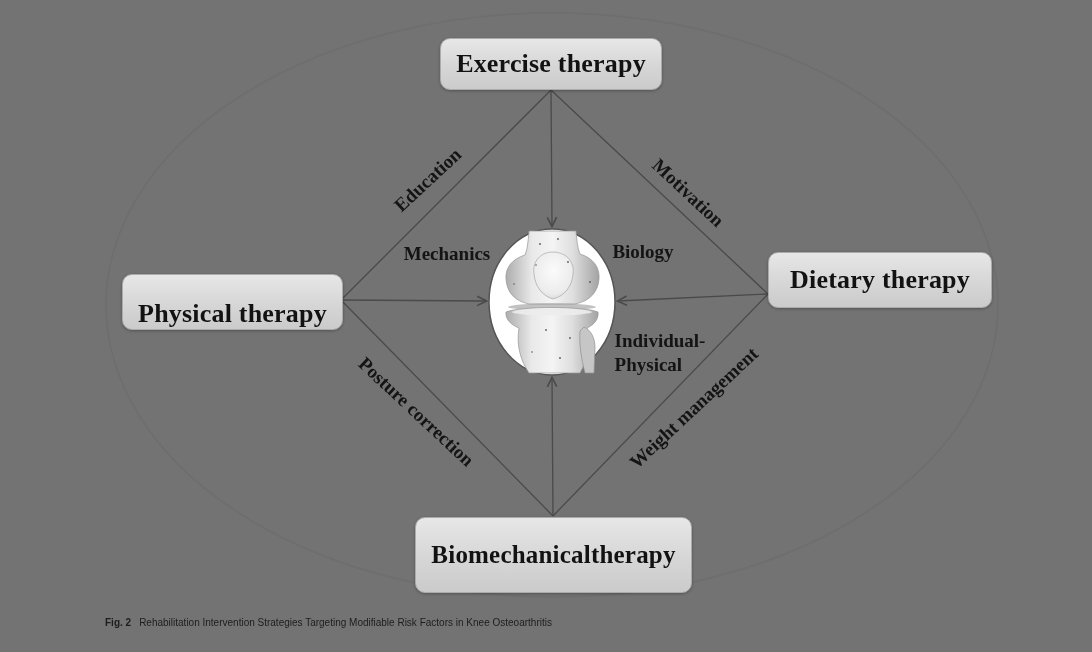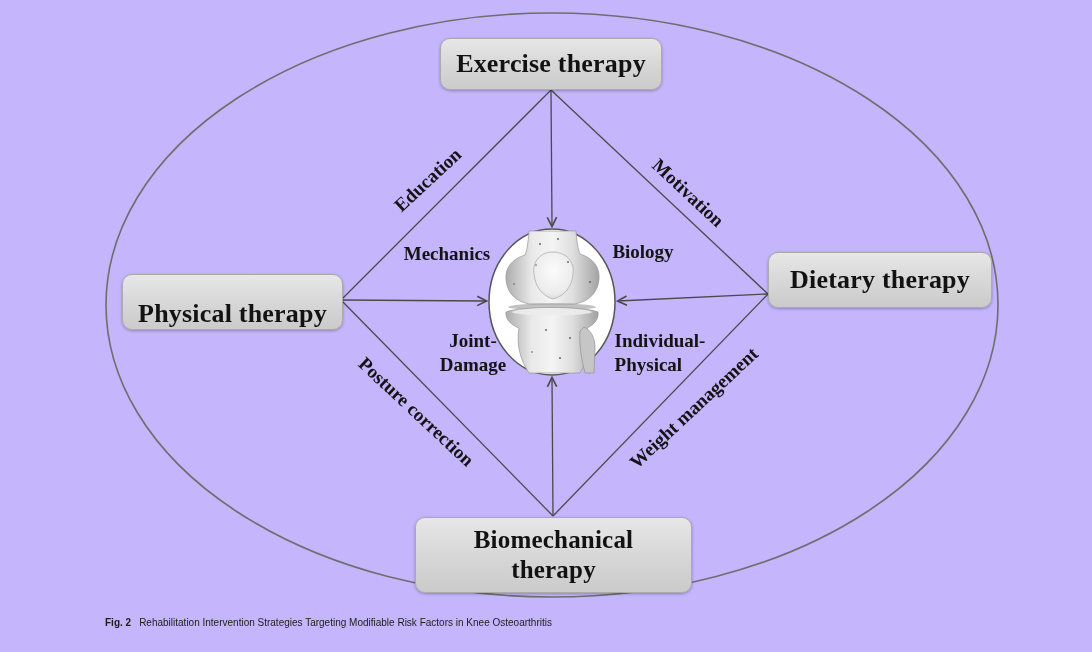--- a/index.html
+++ b/index.html
@@ -1,39 +1,39 @@
 <!DOCTYPE html>
 <html><head>
 <meta charset="utf-8">
 <style>
   html,body{margin:0;padding:0;background:#ffffff;}
   .stage{
     position:relative;
     width:1092px;height:652px;
-    background:#c4b5fd;
+    background:#737373;
     font-family:"Liberation Serif", serif;
     overflow:hidden;
   }
   .stage svg{position:absolute;left:0;top:0;}
   .node{
     position:absolute;
     display:flex;align-items:center;justify-content:center;
     background:linear-gradient(180deg,#e7e7e7 0%,#d6d6d6 55%,#cbcbcb 100%);
     border:1px solid #ababab;
     border-radius:10px;
     box-shadow:0 1px 3px rgba(0,0,0,.28);
     font-weight:bold;color:#121212;
     text-align:center;
     font-size:26px;
     letter-spacing:.2px;
   }
   .node-top{left:440px;top:38px;width:220px;height:50px;}
   .node-left{left:122px;top:274px;width:219px;height:54px;align-items:flex-end;}
   .node-right{left:768px;top:252px;width:222px;height:54px;}
-  .node-bottom{left:415px;top:517px;width:275px;height:74px;font-size:25px;line-height:1.2;flex-direction:column;}
+  .node-bottom{left:415px;top:517px;width:275px;height:74px;font-size:25px;line-height:1.2;flex-direction:row;}
   .node-bottom span{display:block;}
   .lbl{
     position:absolute;
     font-weight:bold;color:#141414;
     font-size:19px;white-space:nowrap;
     transform:translate(-50%,-50%);
   }
   .lbl-rot-neg{transform:translate(-50%,-50%) rotate(-43deg);}
   .lbl-rot-pos{transform:translate(-50%,-50%) rotate(43deg);}
   .lbl-mechanics{left:447px;top:254px;}
@@ -125,24 +125,20 @@
   <div class="node node-right">
     <span>Dietary therapy</span>
   </div>
   <div class="node node-bottom">
     <span>Biomechanical</span>
     <span>therapy</span>
   </div>
 
   <div class="lbl lbl-mechanics">Mechanics</div>
   <div class="lbl lbl-biology">Biology</div>
-  <div class="lbl lbl-joint-damage">
-    <span>Joint-</span>
-    <span>Damage</span>
-  </div>
   <div class="lbl lbl-individual-illness">
     <span>Individual-</span>
     <span>Physical</span>
   </div>
 
   <div class="lbl lbl-education lbl-rot-neg">Education</div>
   <div class="lbl lbl-motivation lbl-rot-pos">Motivation</div>
   <div class="lbl lbl-posture lbl-rot-pos">Posture correction</div>
   <div class="lbl lbl-weight lbl-rot-neg">Weight management</div>
 

